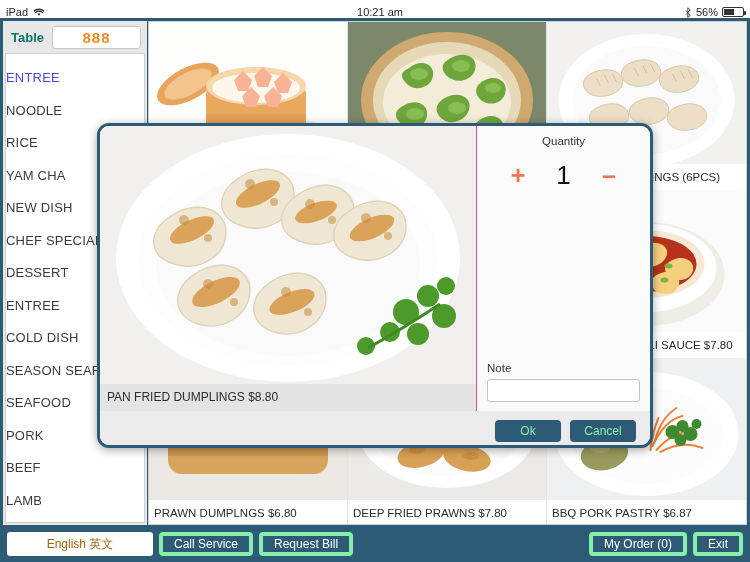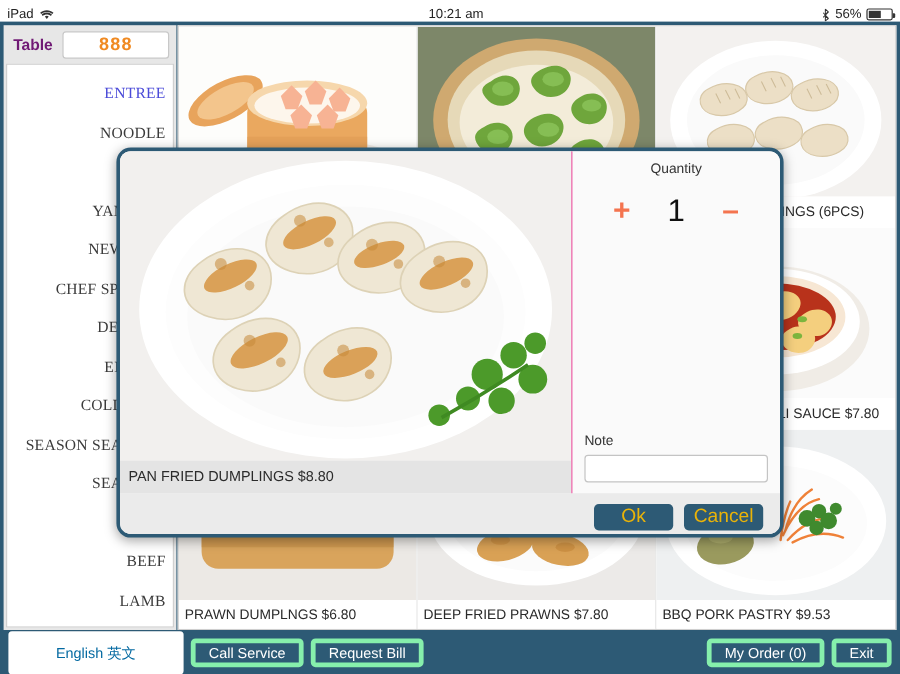--- a/index.html
+++ b/index.html
@@ -57,39 +57,38 @@
   .sidebar {
     position: absolute; left: 3px; top: 3px;
     width: 144px; height: 504px;
     background: #e7e7e7;
     display: flex; flex-direction: column;
   }
   .table-row {
     height: 32px; display: flex; align-items: center;
     padding: 0 6px 0 8px; gap: 8px;
   }
-  .table-label { font-size: 13px; font-weight: bold; color: #701a75; }
+  .table-label { font-size: 13px; font-weight: bold; color: #0f766e; }
   .table-input {
     flex: 1; height: 23px; background: #ffffff; border: 1px solid #c8c8c8;
     border-radius: 3px; display: flex; align-items: center;
     justify-content: center;
     font-size: 15px; font-weight: bold; color: #f08a22;
     letter-spacing: 1px;
   }
   .cat-list {
     flex: 1; margin: 0 2px 2px 2px;
     background: #ffffff; border: 1px solid #d0d0d0;
     padding-top: 8px; overflow: hidden;
   }
   .cat-item {
     height: 32.5px; line-height: 32.5px;
-    text-align: right; padding-right: 6px;
+    text-align: left; padding-right: 6px;
     font-size: 13px; color: #3b3b3b; letter-spacing: .2px;
     white-space: nowrap;
-    font-family: Liberation Serif, serif;
   }
   .cat-item.selected { color: #4b4bd8; }
 
   
   .grid {
     position: absolute; left: 148px; top: 3px;
     width: 599px; height: 504px;
     background: #ffffff;
     border: 1px solid #cfcfcf;
     overflow: hidden;
@@ -115,23 +114,23 @@
   }
 
   
   .toolbar {
     position: absolute; left: 3px; bottom: 3px;
     width: 744px; height: 30px;
     display: flex; align-items: center; gap: 6px;
     padding: 0 4px;
   }
   .lang-select {
-    width: 146px; height: 36px; background: #ffffff;
+    width: 146px; height: 24px; background: #ffffff;
     border-radius: 3px; display: flex; align-items: center;
-    justify-content: center; font-size: 12px; color: #0369a1; text-align: center;
+    justify-content: center; font-size: 12px; color: #a16207; text-align: center;
   }
   .tb-btn {
     height: 24px; padding: 0 11px; border-radius: 4px;
     background: #2d5a75; color: #ffffff; font-size: 12px;
     display: flex; align-items: center; justify-content: center;
     border: 4px solid #86efac;
   }
   .tb-spacer { flex: 1; }
 
   
@@ -185,21 +184,21 @@
     width: 100%; height: 23px; background: #ffffff;
     border: 1px solid #c4c4c4; border-radius: 3px;
   }
   .modal-footer {
     height: 40px; display: flex; align-items: center;
     justify-content: flex-end; gap: 9px; padding-right: 14px;
     background: #ebebeb;
   }
   .modal-btn {
     width: 66px; height: 22px; border-radius: 4px;
-    background: #2d5a75; color: #eab308; font-size: 16px;
+    background: #2d5a75; color: #86efac; font-size: 12px;
     display: flex; align-items: center; justify-content: center;
   }
 </style>
 </head>
 <body>
 
 <div id="app">
 
   <div class="statusbar">
     <div class="sb-left">
@@ -459,21 +458,21 @@
               </g>
               <g fill="#3f8a2e">
                 <circle cx="126" cy="74" r="7"></circle>
                   <circle cx="136" cy="68" r="6"></circle>
                 <circle cx="144" cy="76" r="7"></circle>
                   <circle cx="134" cy="82" r="6"></circle>
                 <circle cx="150" cy="66" r="5"></circle>
               </g>
             </svg>
           </div>
-          <div class="cell-cap">BBQ PORK PASTRY $9.53</div>
+          <div class="cell-cap">BBQ PORK PASTRY $6.87</div>
         </div>
       </div>
     </div>
 
     <div class="toolbar">
       <div class="lang-select">English 英文</div>
       <div class="tb-btn">Call Service</div>
       <div class="tb-btn">Request Bill</div>
       <div class="tb-spacer"></div>
       <div class="tb-btn">My Order (0)</div>

